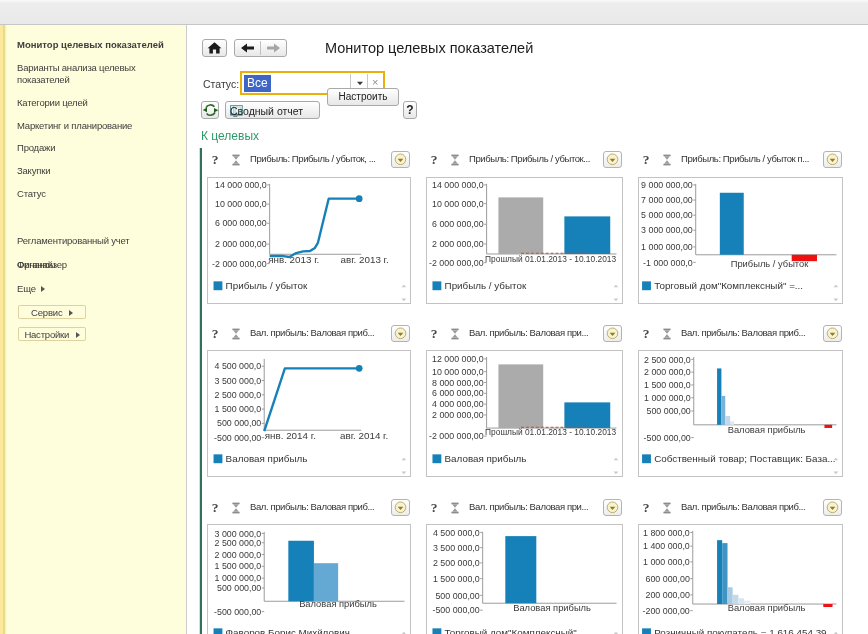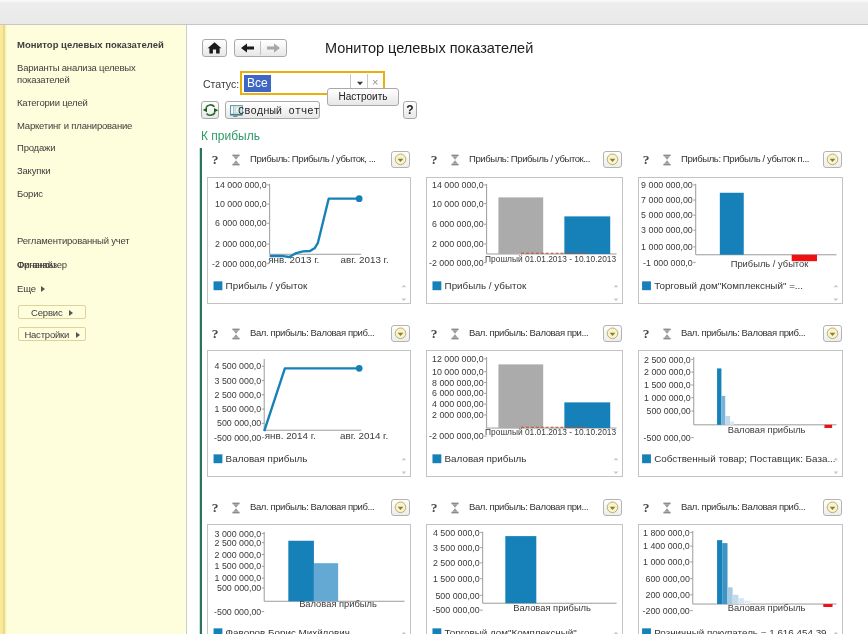--- a/index.html
+++ b/index.html
@@ -6,21 +6,21 @@
 <div style="position:absolute;left:0;top:0;width:868px;height:25px;background:linear-gradient(#fbfbfb 0px,#ededed 3px,#e9e9e9 100%);border-bottom:1px solid #c6c6c6;box-sizing:border-box;"></div>
 <div style="position:absolute;left:0;top:25px;width:187px;height:609px;background:#FFFEDC;border-right:1px solid #cccccc;box-sizing:border-box;">
 <div style="position:absolute;left:0;top:0;width:7px;height:609px;background:linear-gradient(to right,#FBE89A 0px,#FBE89A 3px,#D9CC70 4px,#F2EFA8 5px,#FFFEDC 7px);"></div>
   </div>
 <div style="position:absolute;left:17px;top:39px;width:168px;font-family:'Liberation Sans',sans-serif;font-size:9.5px;font-weight:bold;color:#3d3d3d;line-height:12px;letter-spacing:0px;">Монитор целевых показателей</div>
 <div style="position:absolute;left:17px;top:62px;width:168px;font-family:'Liberation Sans',sans-serif;font-size:9.5px;font-weight:normal;color:#3d3d3d;line-height:12px;letter-spacing:-0.2px;">Варианты анализа целевых показателей</div>
 <div style="position:absolute;left:17px;top:97px;width:168px;font-family:'Liberation Sans',sans-serif;font-size:9.5px;font-weight:normal;color:#3d3d3d;line-height:12px;letter-spacing:-0.2px;">Категории целей</div>
 <div style="position:absolute;left:17px;top:119.5px;width:168px;font-family:'Liberation Sans',sans-serif;font-size:9.5px;font-weight:normal;color:#3d3d3d;line-height:12px;letter-spacing:-0.2px;">Маркетинг и планирование</div>
 <div style="position:absolute;left:17px;top:142px;width:168px;font-family:'Liberation Sans',sans-serif;font-size:9.5px;font-weight:normal;color:#3d3d3d;line-height:12px;letter-spacing:-0.2px;">Продажи</div>
 <div style="position:absolute;left:17px;top:164.5px;width:168px;font-family:'Liberation Sans',sans-serif;font-size:9.5px;font-weight:normal;color:#3d3d3d;line-height:12px;letter-spacing:-0.2px;">Закупки</div>
-<div style="position:absolute;left:17px;top:187.5px;width:168px;font-family:'Liberation Sans',sans-serif;font-size:9.5px;font-weight:normal;color:#3d3d3d;line-height:12px;letter-spacing:-0.2px;">Борис</div>
+<div style="position:absolute;left:17px;top:187.5px;width:168px;font-family:'Liberation Sans',sans-serif;font-size:9.5px;font-weight:normal;color:#3d3d3d;line-height:12px;letter-spacing:-0.2px;">Статус</div>
 <div style="position:absolute;left:17px;top:212px;width:168px;font-family:'Liberation Sans',sans-serif;font-size:9.5px;font-weight:normal;color:#3d3d3d;line-height:12px;letter-spacing:-0.2px;margin-top:47px;">Финансы</div>
 <div style="position:absolute;left:17px;top:235px;width:168px;font-family:'Liberation Sans',sans-serif;font-size:9.5px;font-weight:normal;color:#3d3d3d;line-height:12px;letter-spacing:-0.2px;">Регламентированный учет</div>
 <div style="position:absolute;left:17px;top:258.5px;width:168px;font-family:'Liberation Sans',sans-serif;font-size:9.5px;font-weight:normal;color:#3d3d3d;line-height:12px;letter-spacing:-0.2px;">Органайзер</div>
 <div style="position:absolute;left:17px;top:282.5px;font-family:'Liberation Sans',sans-serif;font-size:9.5px;letter-spacing:-0.2px;color:#3d3d3d;">Еще <span style="display:inline-block;width:0;height:0;border-left:4px solid #555;border-top:3.5px solid transparent;border-bottom:3.5px solid transparent;margin-left:3px;"></span></div>
 <div style="position:absolute;left:18px;top:305px;width:68px;height:14px;border:1px solid #dcd3a0;border-radius:2px;font-family:'Liberation Sans',sans-serif;font-size:9.5px;letter-spacing:-0.2px;color:#3d3d3d;text-align:center;line-height:13px;box-sizing:border-box;">Сервис <span style="display:inline-block;width:0;height:0;border-left:4px solid #555;border-top:3.5px solid transparent;border-bottom:3.5px solid transparent;margin-left:4px;"></span></div>
 <div style="position:absolute;left:18px;top:327px;width:68px;height:14px;border:1px solid #dcd3a0;border-radius:2px;font-family:'Liberation Sans',sans-serif;font-size:9.5px;letter-spacing:-0.2px;color:#3d3d3d;text-align:center;line-height:13px;box-sizing:border-box;">Настройки <span style="display:inline-block;width:0;height:0;border-left:4px solid #555;border-top:3.5px solid transparent;border-bottom:3.5px solid transparent;margin-left:4px;"></span></div>
 <div style="position:absolute;left:202px;top:39px;width:25px;height:18px;border:1px solid #a9a9a9;border-radius:3px;background:linear-gradient(#ffffff,#e7e7e7);box-sizing:border-box;">
 <svg width="23" height="16" viewBox="0 0 23 16">
       <path d="M 11.5 2.2 L 4.6 8.2 L 6.4 8.2 L 6.4 13.5 L 9.9 13.5 L 9.9 9.6 L 13.1 9.6 L 13.1 13.5 L 16.6 13.5 L 16.6 8.2 L 18.4 8.2 Z" fill="#1b1b1b"></path>
     </svg></div>
@@ -49,25 +49,25 @@
 <path d="M 0.8 7.9 L 5.0 5.6 L 5.0 10.2 Z" fill="#1F5C1F"></path>
 </svg></div>
 <div style="position:absolute;left:225px;top:101px;width:95px;height:18px;border:1px solid #a9a9a9;border-radius:3px;background:linear-gradient(#ffffff,#e7e7e7);box-sizing:border-box;">
 <svg style="position:absolute;left:4px;top:3px;" width="13" height="12" viewBox="0 0 13 12">
 <rect x="0.5" y="0.6" width="11.8" height="9.4" fill="#F4FAFB" stroke="#5E93A1" stroke-width="1"></rect>
 <line x1="3.8" y1="0.8" x2="3.8" y2="9.8" stroke="#7FAEB8" stroke-width="0.9"></line>
 <rect x="5.4" y="2" width="5" height="6" fill="#E8F4F1" stroke="#B8D8D0" stroke-width="0.9"></rect>
 <line x1="0.5" y1="9.6" x2="12.2" y2="9.6" stroke="#4A7E8C" stroke-width="1.5"></line>
 <rect x="3.2" y="10.7" width="4.2" height="1.3" fill="#5E8E9A"></rect>
 </svg>
-<div style="position:absolute;left:12px;top:2.5px;font-family:Liberation Mono, monospace;font-size:10.5px;color:#222;white-space:nowrap;">Сводный отчет</div>
+<div style="position:absolute;left:4px;top:2.5px;font-family:Liberation Sans, sans-serif;font-size:10.5px;color:#222;white-space:nowrap;">Сводный отчет</div>
   </div>
 <div style="position:absolute;left:327px;top:88px;width:72px;height:18px;border:1px solid #a9a9a9;border-radius:3px;background:linear-gradient(#ffffff,#e7e7e7);box-sizing:border-box;font-family:'Liberation Sans',sans-serif;font-size:10px;color:#222;text-align:center;line-height:16px;">Настроить</div>
 <div style="position:absolute;left:403px;top:101px;width:14px;height:18px;border:1px solid #a9a9a9;border-radius:3px;background:linear-gradient(#ffffff,#e7e7e7);box-sizing:border-box;font-family:'Liberation Sans',sans-serif;font-size:12px;font-weight:bold;color:#222;text-align:center;line-height:17px;">?</div>
-<div style="position:absolute;left:201px;top:129px;font-family:'Liberation Sans',sans-serif;font-size:12px;color:#2F9A68;">К прибыль</div>
+<div style="position:absolute;left:201px;top:129px;font-family:'Liberation Sans',sans-serif;font-size:12px;color:#2F9A68;">К целевых</div>
 <div style="position:absolute;left:199px;top:148px;width:3px;height:486px;background:linear-gradient(to right,#BFE9D4 0px,#BFE9D4 1px,#2F7257 1px,#2F7257 3px);"></div>
 <div style="position:absolute;left:208px;top:152px;width:14px;height:15px;font-family:'Liberation Serif',serif;font-size:13.5px;font-weight:bold;color:#4a4a4a;text-align:center;">?</div>
 <svg style="position:absolute;left:228px;top:152px;" width="16" height="16">
     <g>
 <line x1="4.4" y1="3.4000000000000004" x2="11.6" y2="3.4000000000000004" stroke="#8b8b8b" stroke-width="1.6"></line>
 <line x1="4.4" y1="12.6" x2="11.6" y2="12.6" stroke="#8b8b8b" stroke-width="1.6"></line>
 <path d="M 5.1 4.2 L 10.9 4.2 L 8 7.7 Z" fill="#9b9b9b"></path>
 <path d="M 5.1 11.8 L 10.9 11.8 L 8 8.3 Z" fill="#9b9b9b"></path>
 </g>
   </svg>

